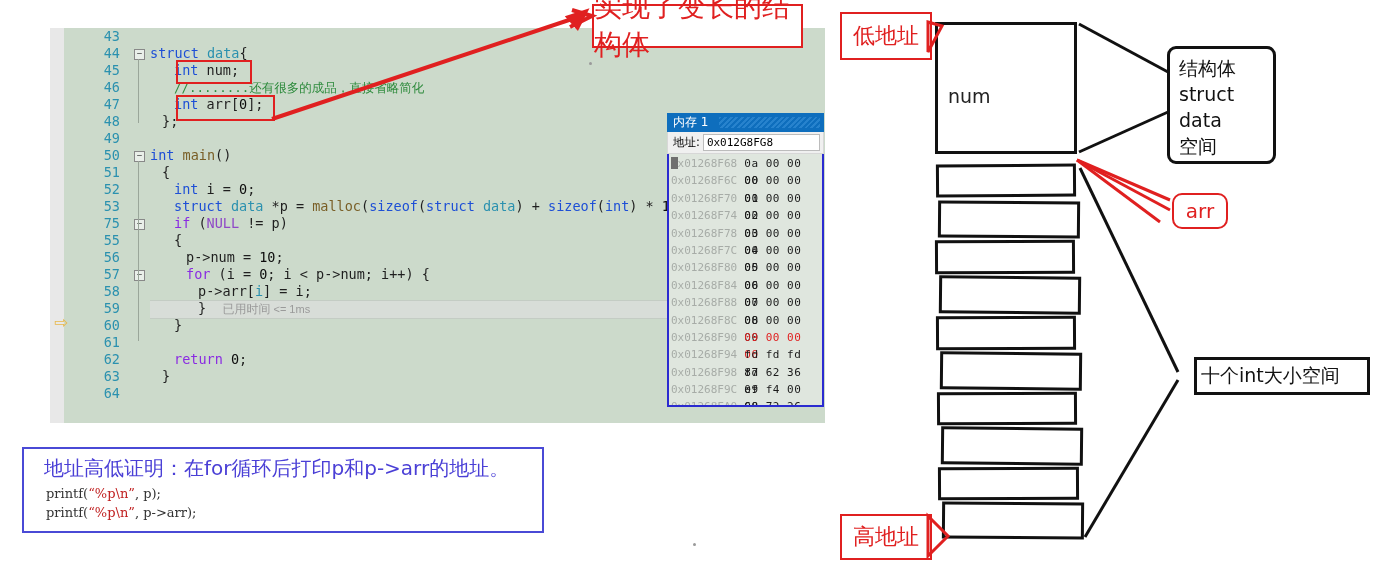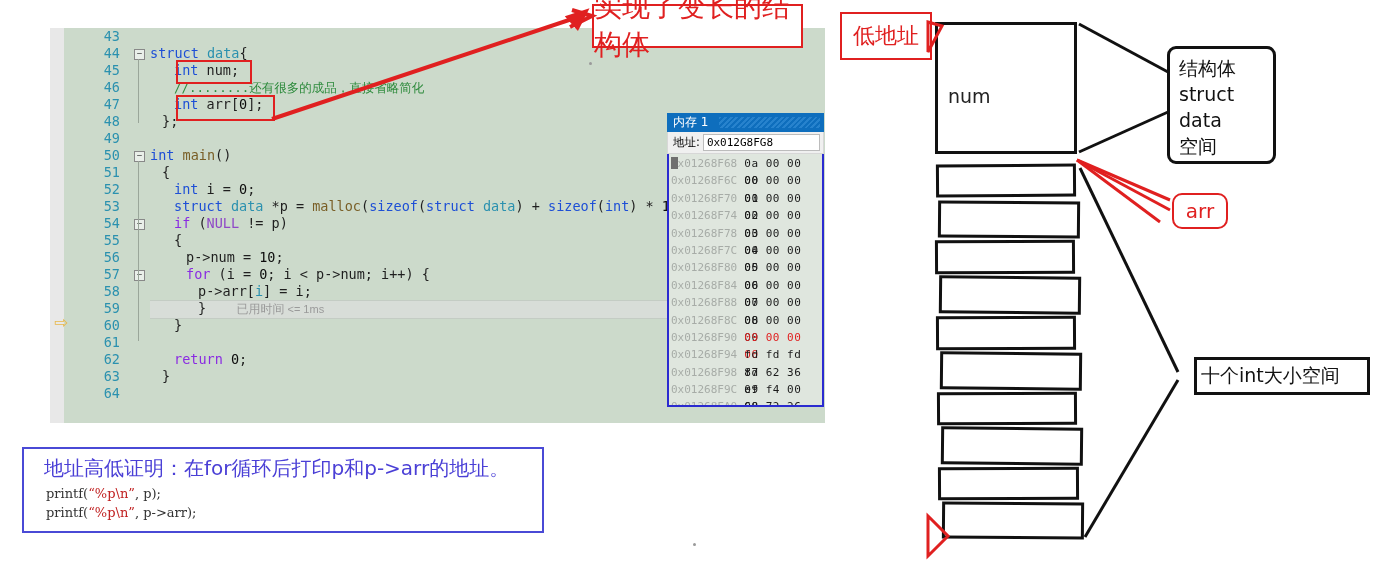--- a/index.html
+++ b/index.html
@@ -27,21 +27,21 @@
   .num{color:#0b0b0b;}
   .cmt{color:#2e8b3d;}
   .mac{color:#8f48c7;}
   .fold{position:absolute;width:9px;height:9px;border:1px solid #888;
         background:#e9efe9;color:#444;font-size:9px;line-height:7px;
         text-align:center;font-family:"DejaVu Sans Mono",monospace;}
   .vline{position:absolute;width:1px;background:#9aa69a;}
   .curline{position:absolute;left:86px;right:10px;height:17px;
         background:#d8ddd8;border-top:1px solid #c4ccc4;border-bottom:1px solid #c4ccc4;}
   .elapsed{color:#9a9a9a;font-size:11px;
-        font-family:"Liberation Sans",sans-serif;margin-left:14px;}
+        font-family:"Liberation Sans",sans-serif;}
   .elapsed b{font-weight:normal;font-size:12px;}
   .arrowmark{position:absolute;color:#e8b84b;font-size:17px;line-height:17px;}
 
   
   .redbox{position:absolute;border:2px solid #e02020;}
 
   
   .annot{position:absolute;border:2px solid #e02020;color:#e02020;
          background:#fff;display:flex;align-items:center;justify-content:center;
          font-family:"DejaVu Sans","Liberation Sans",sans-serif;}
@@ -108,21 +108,21 @@
     <div class="ln" style="top:17px;">44</div>
     <div class="ln" style="top:34px;">45</div>
     <div class="ln" style="top:51px;">46</div>
     <div class="ln" style="top:68px;">47</div>
     <div class="ln" style="top:85px;">48</div>
     <div class="ln" style="top:102px;">49</div>
     <div class="ln" style="top:119px;">50</div>
     <div class="ln" style="top:136px;">51</div>
     <div class="ln" style="top:153px;">52</div>
     <div class="ln" style="top:170px;">53</div>
-    <div class="ln" style="top:187px;">54</div>
+    <div class="ln" style="top:187px;">75</div>
     <div class="ln" style="top:204px;">55</div>
     <div class="ln" style="top:221px;">56</div>
     <div class="ln" style="top:238px;">57</div>
     <div class="ln" style="top:255px;">58</div>
     <div class="ln" style="top:272px;">59</div>
     <div class="ln" style="top:289px;">60</div>
     <div class="ln" style="top:306px;">61</div>
     <div class="ln" style="top:323px;">62</div>
     <div class="ln" style="top:340px;">63</div>
     <div class="ln" style="top:357px;">64</div>
@@ -265,20 +265,21 @@
   <div class="cell" style="left:105px;top:240px;width:140px;height:34px;transform:rotate(-0.3deg);"></div>
   <div class="cell" style="left:109px;top:276px;width:142px;height:38px;transform:rotate(0.6deg);"></div>
   <div class="cell" style="left:106px;top:316px;width:140px;height:34px;transform:rotate(-0.3deg);"></div>
   <div class="cell" style="left:110px;top:352px;width:142px;height:38px;transform:rotate(0.6deg);"></div>
   <div class="cell" style="left:107px;top:392px;width:140px;height:33px;transform:rotate(-0.3deg);"></div>
   <div class="cell" style="left:111px;top:427px;width:142px;height:38px;transform:rotate(0.6deg);"></div>
   <div class="cell" style="left:108px;top:467px;width:141px;height:33px;transform:rotate(-0.3deg);"></div>
   <div class="cell" style="left:112px;top:502px;width:142px;height:37px;transform:rotate(0.5deg);"></div>
 
   <div class="annot" style="left:10px;top:12px;width:88px;height:44px;font-size:22px;">低地址</div>
+  <div class="annot" style="left:10px;top:514px;width:88px;height:42px;font-size:22px;">高地址</div>
 
   <div class="sbox" style="left:337px;top:46px;width:109px;height:118px;">
     <div>结构体</div>
     <div>struct data</div>
     <div>空间</div>
   </div>
 
   <div class="annot rounded" style="left:342px;top:193px;width:52px;height:32px;font-size:20px;">arr</div>
 
   <div class="tbox" style="left:364px;top:357px;width:176px;height:38px;">十个int大小空间</div>

